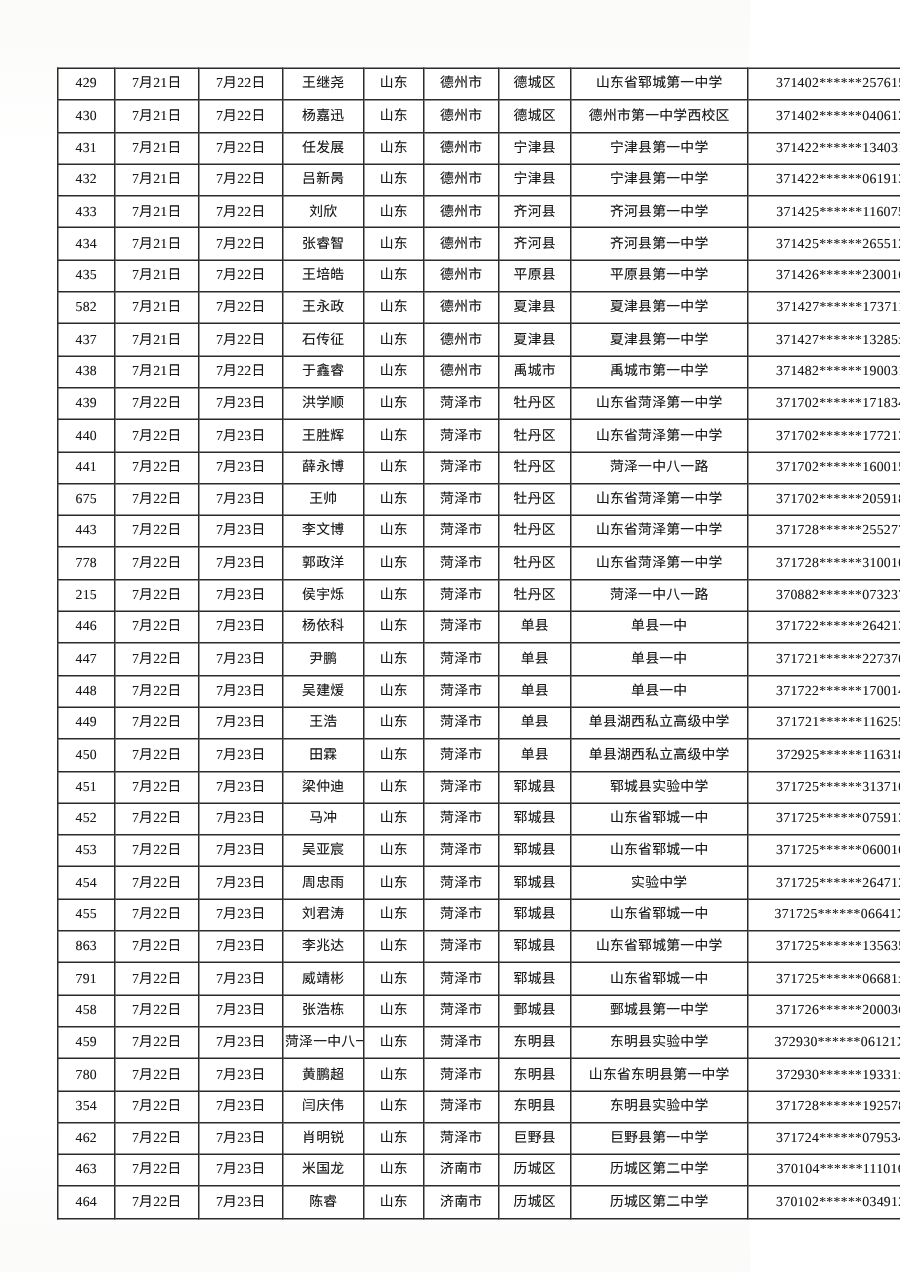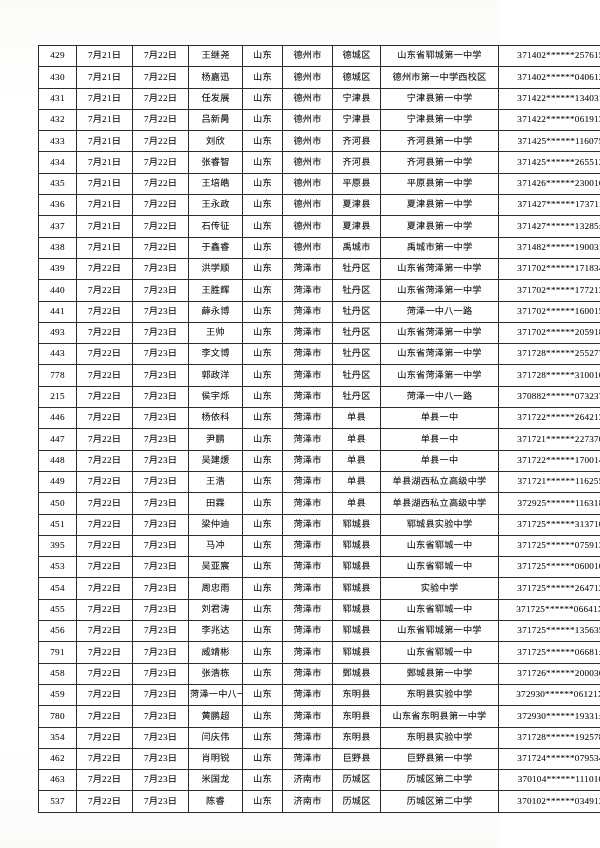--- a/index.html
+++ b/index.html
@@ -176,21 +176,21 @@
             <td class="date">7月21日</td>
             <td class="date">7月22日</td>
             <td class="name">王培皓</td>
             <td class="prov">山东</td>
             <td class="city">德州市</td>
             <td class="dist">平原县</td>
             <td class="school">平原县第一中学</td>
             <td class="idnum">371426******230016</td>
           </tr>
           <tr>
-            <td class="seq">436</td>
+            <td class="seq">582</td>
             <td class="date">7月21日</td>
             <td class="date">7月22日</td>
             <td class="name">王永政</td>
             <td class="prov">山东</td>
             <td class="city">德州市</td>
             <td class="dist">夏津县</td>
             <td class="school">夏津县第一中学</td>
             <td class="idnum">371427******173711</td>
           </tr>
           <tr>
@@ -242,21 +242,21 @@
             <td class="date">7月22日</td>
             <td class="date">7月23日</td>
             <td class="name">薛永博</td>
             <td class="prov">山东</td>
             <td class="city">菏泽市</td>
             <td class="dist">牡丹区</td>
             <td class="school">菏泽一中八一路</td>
             <td class="idnum">371702******160015</td>
           </tr>
           <tr>
-            <td class="seq">493</td>
+            <td class="seq">675</td>
             <td class="date">7月22日</td>
             <td class="date">7月23日</td>
             <td class="name">王帅</td>
             <td class="prov">山东</td>
             <td class="city">菏泽市</td>
             <td class="dist">牡丹区</td>
             <td class="school">山东省菏泽第一中学</td>
             <td class="idnum">371702******205918</td>
           </tr>
           <tr>
@@ -352,21 +352,21 @@
             <td class="date">7月22日</td>
             <td class="date">7月23日</td>
             <td class="name">梁仲迪</td>
             <td class="prov">山东</td>
             <td class="city">菏泽市</td>
             <td class="dist">郓城县</td>
             <td class="school">郓城县实验中学</td>
             <td class="idnum">371725******313710</td>
           </tr>
           <tr>
-            <td class="seq">395</td>
+            <td class="seq">452</td>
             <td class="date">7月22日</td>
             <td class="date">7月23日</td>
             <td class="name">马冲</td>
             <td class="prov">山东</td>
             <td class="city">菏泽市</td>
             <td class="dist">郓城县</td>
             <td class="school">山东省郓城一中</td>
             <td class="idnum">371725******075913</td>
           </tr>
           <tr>
@@ -396,21 +396,21 @@
             <td class="date">7月22日</td>
             <td class="date">7月23日</td>
             <td class="name">刘君涛</td>
             <td class="prov">山东</td>
             <td class="city">菏泽市</td>
             <td class="dist">郓城县</td>
             <td class="school">山东省郓城一中</td>
             <td class="idnum">371725******06641X</td>
           </tr>
           <tr>
-            <td class="seq">456</td>
+            <td class="seq">863</td>
             <td class="date">7月22日</td>
             <td class="date">7月23日</td>
             <td class="name">李兆达</td>
             <td class="prov">山东</td>
             <td class="city">菏泽市</td>
             <td class="dist">郓城县</td>
             <td class="school">山东省郓城第一中学</td>
             <td class="idnum">371725******135635</td>
           </tr>
           <tr>
@@ -484,21 +484,21 @@
             <td class="date">7月22日</td>
             <td class="date">7月23日</td>
             <td class="name">米国龙</td>
             <td class="prov">山东</td>
             <td class="city">济南市</td>
             <td class="dist">历城区</td>
             <td class="school">历城区第二中学</td>
             <td class="idnum">370104******111016</td>
           </tr>
           <tr>
-            <td class="seq">537</td>
+            <td class="seq">464</td>
             <td class="date">7月22日</td>
             <td class="date">7月23日</td>
             <td class="name">陈睿</td>
             <td class="prov">山东</td>
             <td class="city">济南市</td>
             <td class="dist">历城区</td>
             <td class="school">历城区第二中学</td>
             <td class="idnum">370102******034912</td>
           </tr>
         </tbody>

